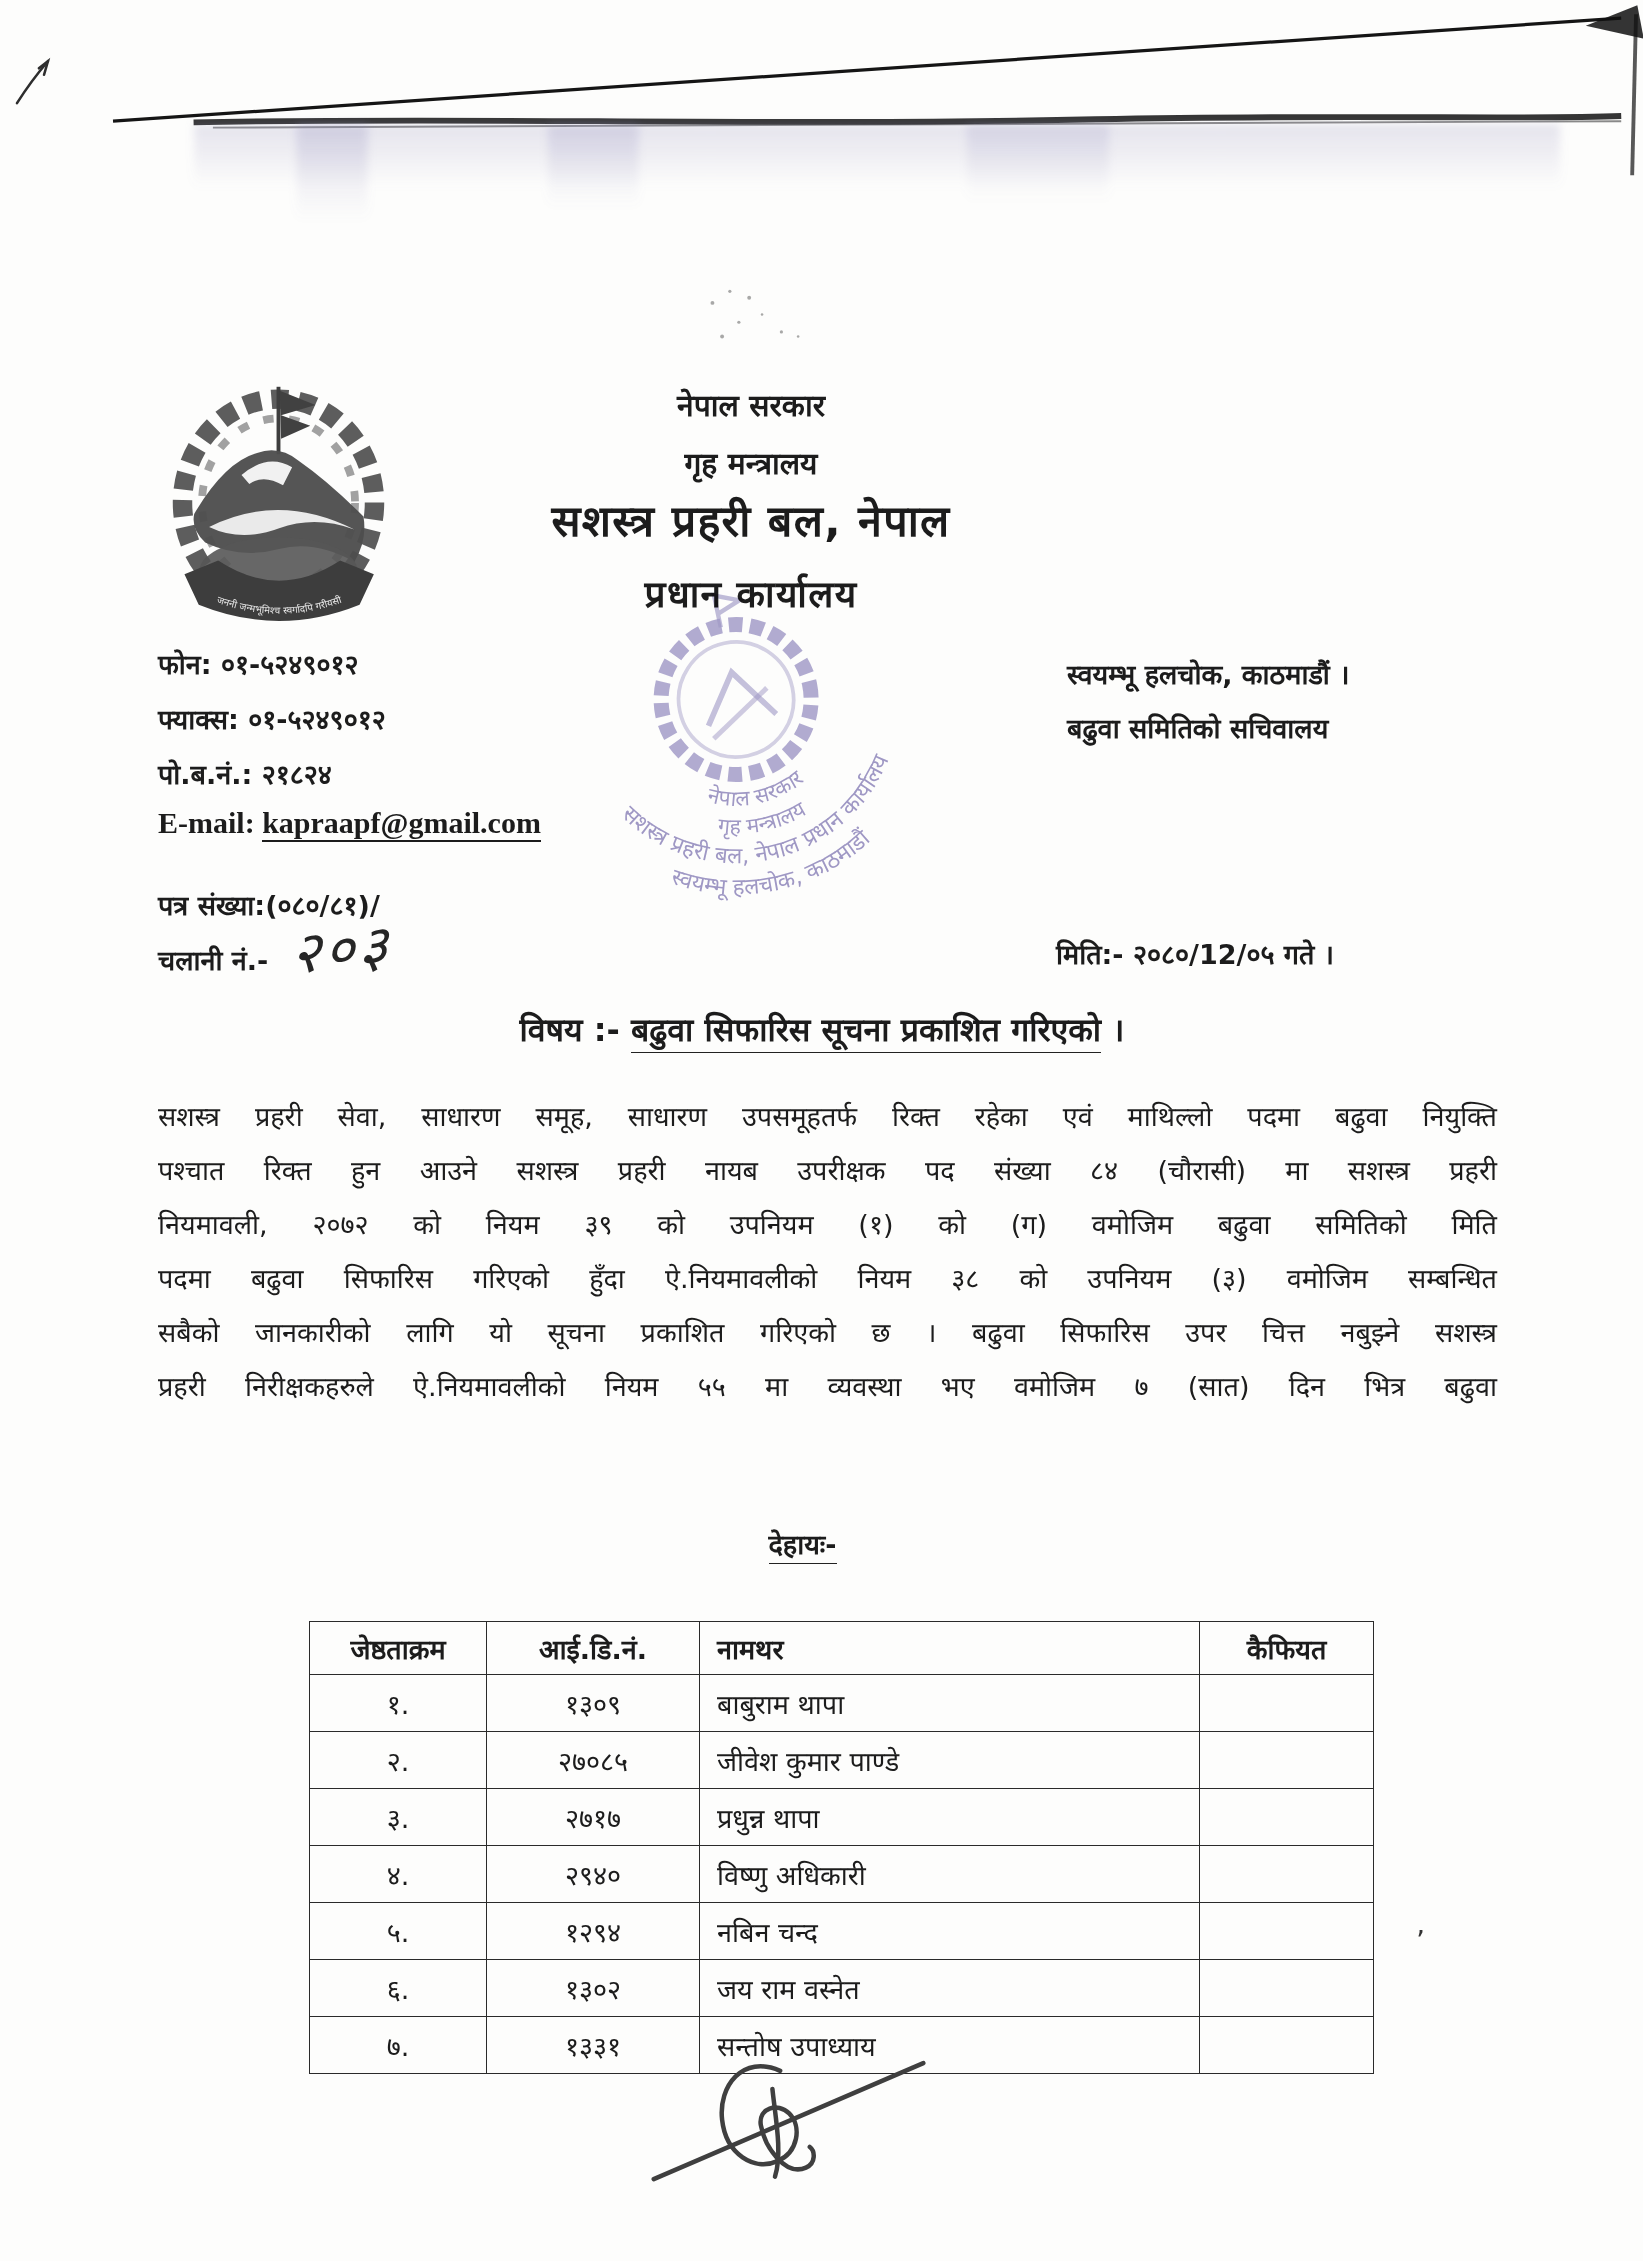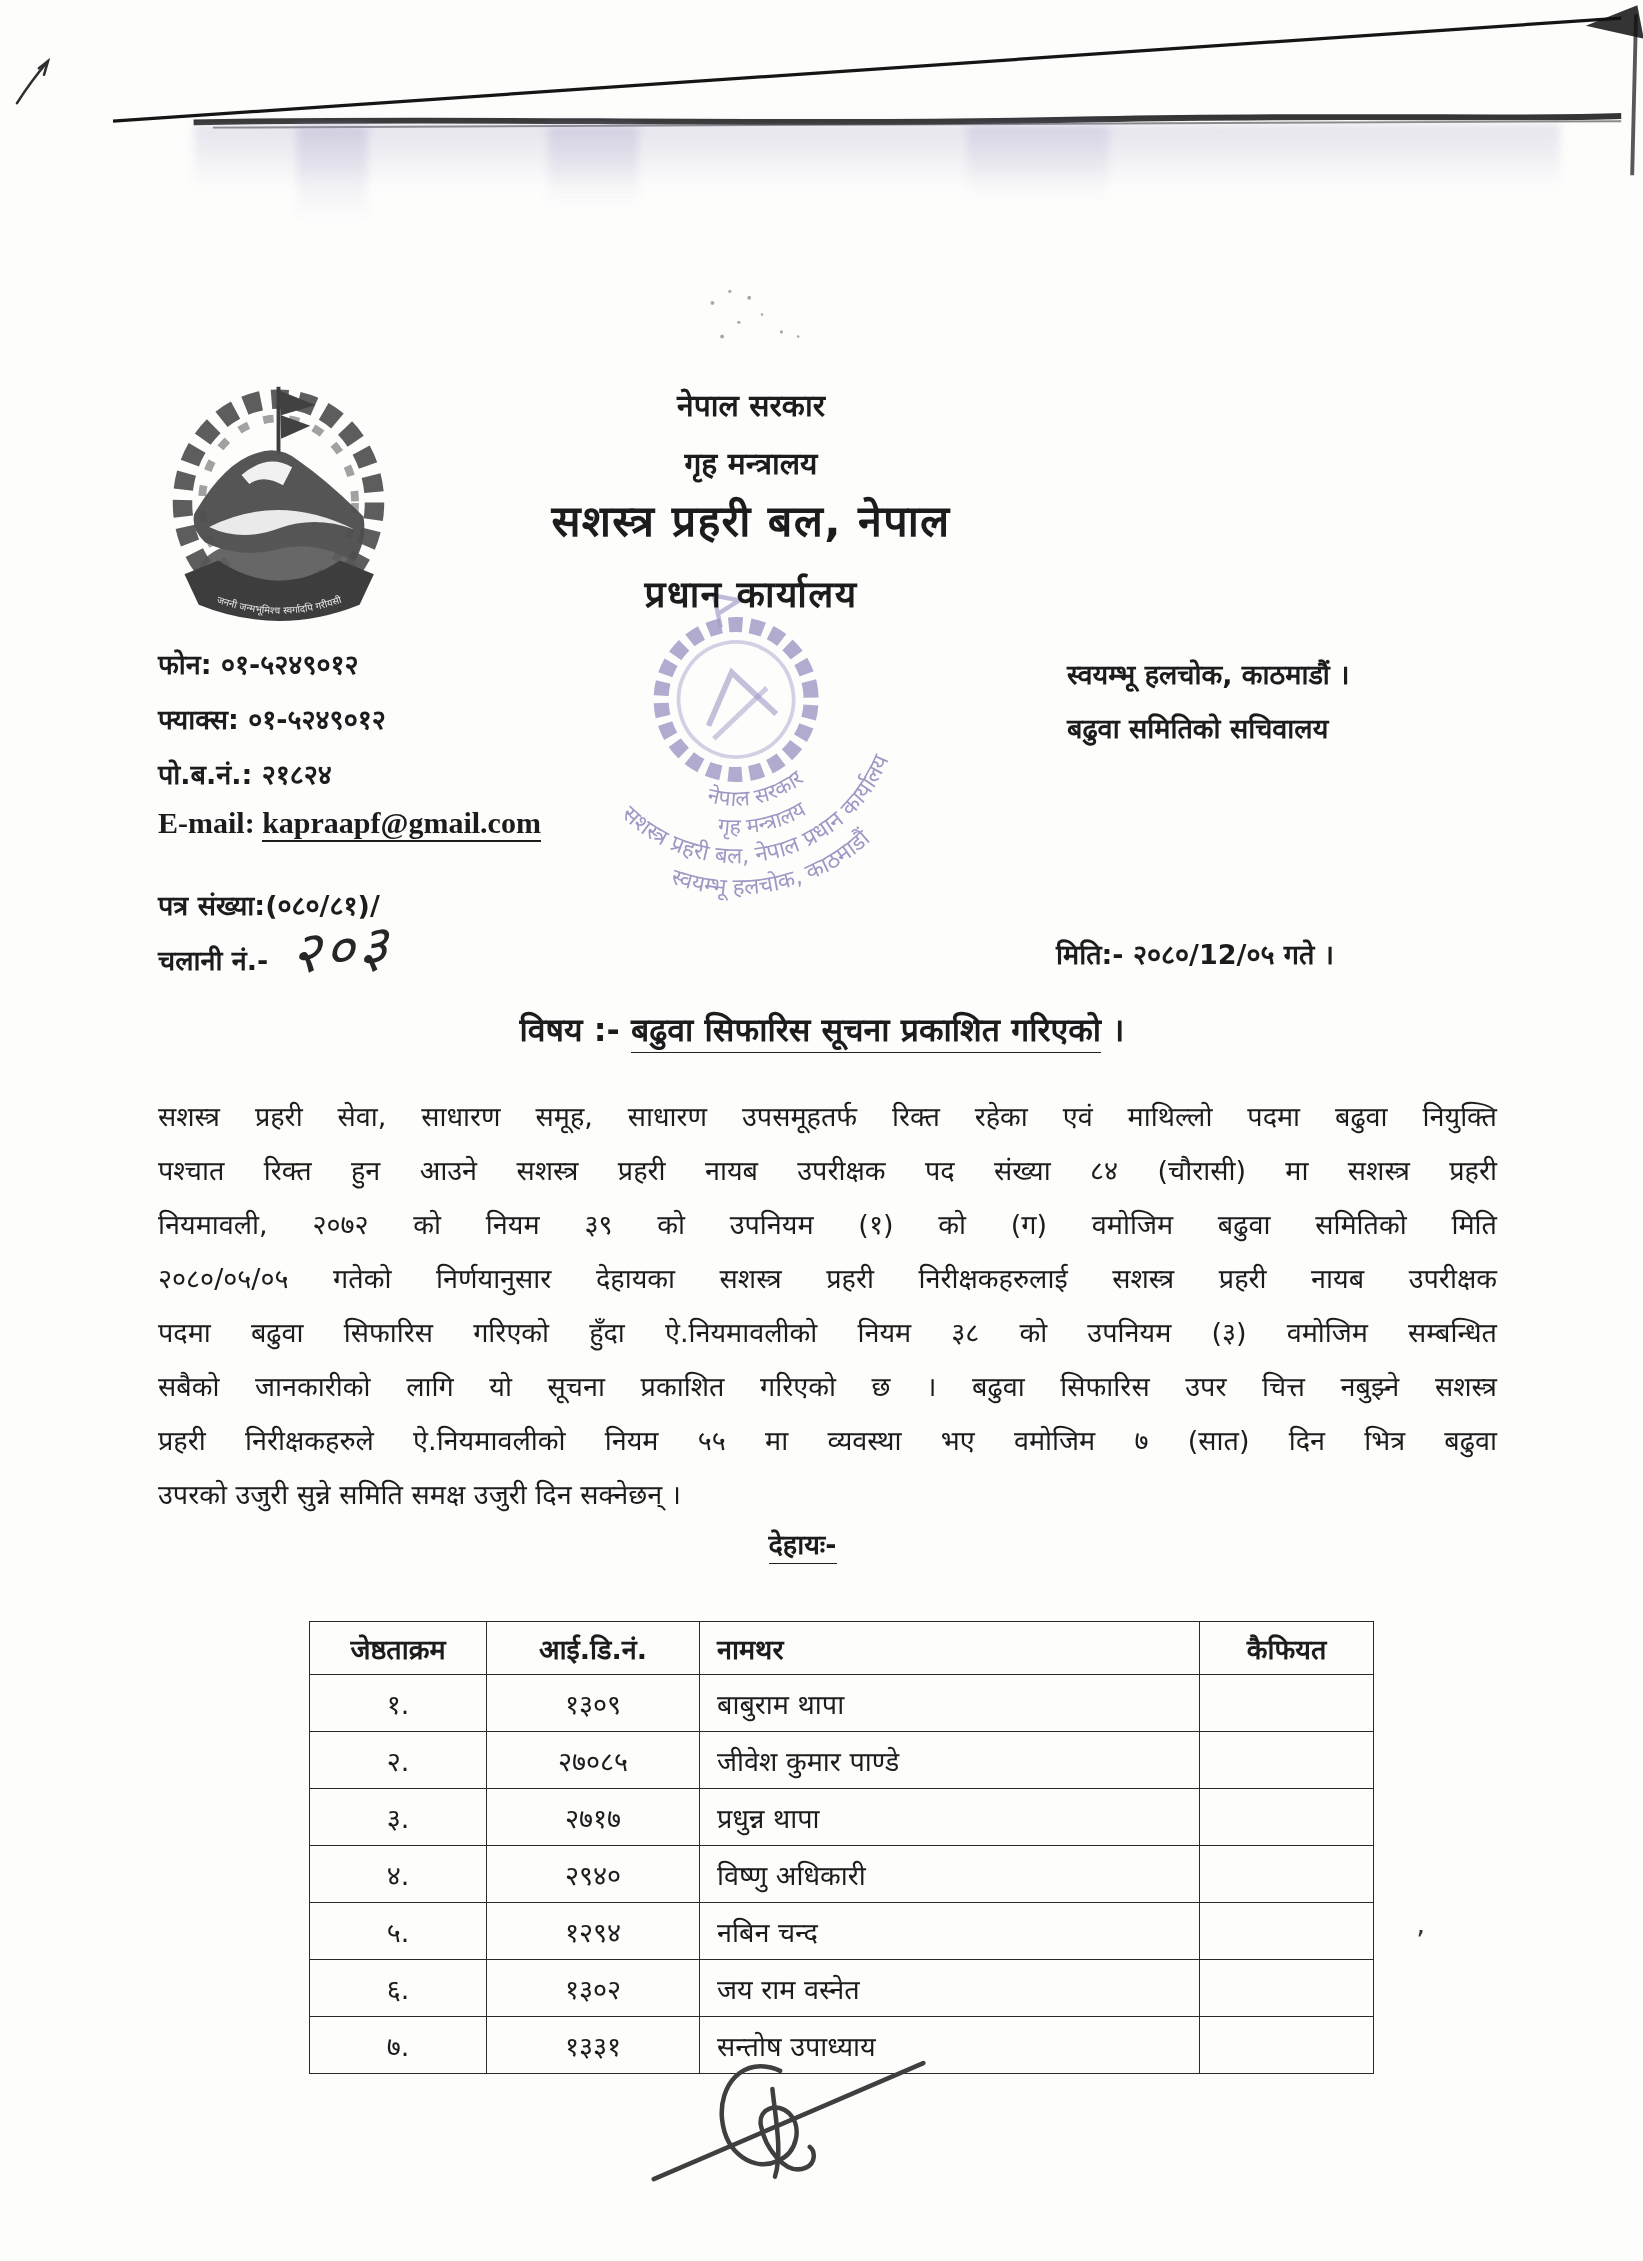--- a/index.html
+++ b/index.html
@@ -144,25 +144,23 @@
   <div class="ref-date">मिति:- २०८०/12/०५ गते ।</div>
 
   <div class="subject-line">
     <span>विषय :- </span><span class="subject-underline">बढुवा सिफारिस सूचना प्रकाशित गरिएको</span><span> ।</span>
   </div>
 
   <div class="body-paragraph">
       <div class="body-line">सशस्त्र प्रहरी सेवा, साधारण समूह, साधारण उपसमूहतर्फ रिक्त रहेका एवं माथिल्लो पदमा बढुवा नियुक्ति</div>
       <div class="body-line">पश्चात रिक्त हुन आउने सशस्त्र प्रहरी नायब उपरीक्षक पद संख्या ८४ (चौरासी) मा सशस्त्र प्रहरी</div>
       <div class="body-line">नियमावली, २०७२ को नियम ३९ को उपनियम (१) को (ग) वमोजिम बढुवा समितिको मिति</div>
-      <div class="body-line">२०८०/०५/०५ गतेको निर्णयानुसार देहायका सशस्त्र प्रहरी निरीक्षकहरुलाई सशस्त्र प्रहरी नायब उपरीक्षक</div>
       <div class="body-line">पदमा बढुवा सिफारिस गरिएको हुँदा ऐ.नियमावलीको नियम ३८ को उपनियम (३) वमोजिम सम्बन्धित</div>
       <div class="body-line">सबैको जानकारीको लागि यो सूचना प्रकाशित गरिएको छ । बढुवा सिफारिस उपर चित्त नबुझ्ने सशस्त्र</div>
       <div class="body-line">प्रहरी निरीक्षकहरुले ऐ.नियमावलीको नियम ५५ मा व्यवस्था भए वमोजिम ७ (सात) दिन भित्र बढुवा</div>
-      <div class="body-line last">उपरको उजुरी सुन्ने समिति समक्ष उजुरी दिन सक्नेछन् ।</div>
     </div>
 
   <div class="table-heading">
     <span>देहायः-</span>
   </div>
 
   <table class="promo-table">
     <colgroup>
       <col style="width:177px">
         <col style="width:213px">

